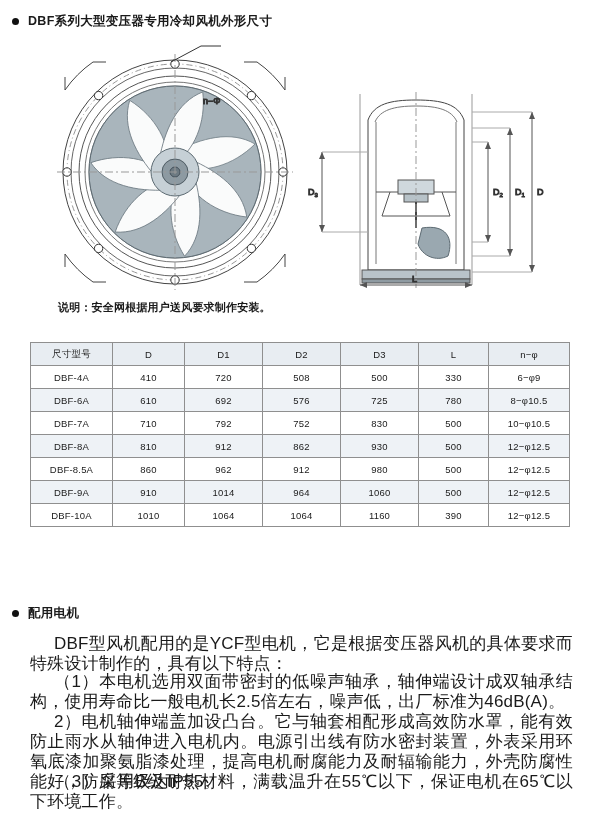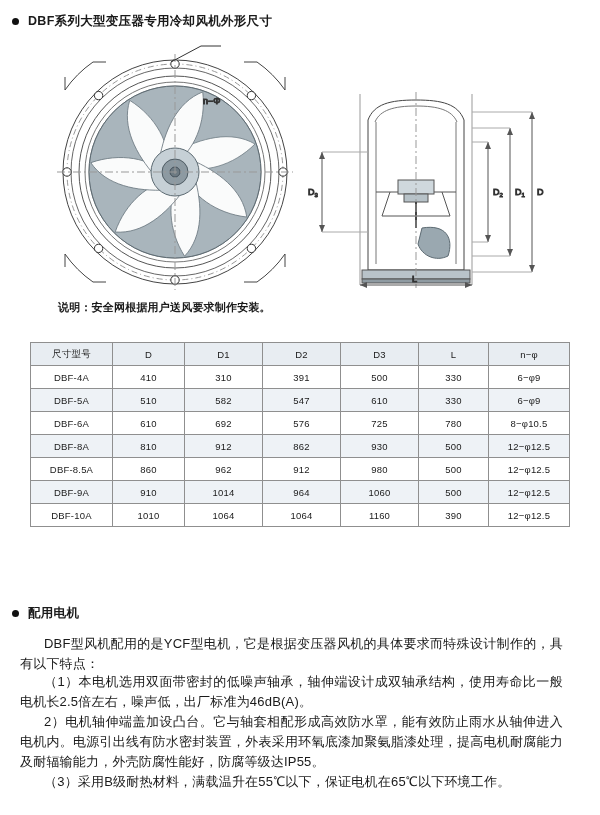--- a/index.html
+++ b/index.html
@@ -63,23 +63,23 @@
     padding: 0;
     letter-spacing: .2px;
   }
   table.spec thead th { background: #e8edf2; font-size: 9.5px; }
   table.spec tbody tr:nth-child(odd) { background: #ffffff; }
   table.spec tbody tr:nth-child(even) { background: #eef2f6; }
 
   
   .body-text {
     position: absolute;
-    left: 20px;
+    left: 30px;
     width: 543px;
-    font-size: 13px;
+    font-size: 17px;
     line-height: 20px;
     text-align: justify;
     letter-spacing: .2px;
   }
   #para-intro { top: 634px; }
   #para-1 { top: 672px; }
   #para-2 { top: 712px; }
   #para-3 { top: 772px; }
   .indent2 { text-indent: 24px; }
 
@@ -246,45 +246,45 @@
         <th style="width:78px">D2</th>
         <th style="width:78px">D3</th>
         <th style="width:70px">L</th>
         <th>n−φ</th>
       </tr>
     </thead>
     <tbody>
       <tr>
         <td>DBF-4A</td>
         <td>410</td>
-        <td>310</td>
-        <td>391</td>
-        <td>500</td>
-        <td>330</td>
-        <td>6−φ9</td>
-      </tr>
-      <tr>
-        <td>DBF-5A</td>
-        <td>510</td>
-        <td>582</td>
-        <td>547</td>
-        <td>610</td>
+        <td>720</td>
+        <td>508</td>
+        <td>500</td>
         <td>330</td>
         <td>6−φ9</td>
       </tr>
       <tr>
         <td>DBF-6A</td>
         <td>610</td>
         <td>692</td>
         <td>576</td>
         <td>725</td>
         <td>780</td>
         <td>8−φ10.5</td>
       </tr>
       <tr>
+        <td>DBF-7A</td>
+        <td>710</td>
+        <td>792</td>
+        <td>752</td>
+        <td>830</td>
+        <td>500</td>
+        <td>10−φ10.5</td>
+      </tr>
+      <tr>
         <td>DBF-8A</td>
         <td>810</td>
         <td>912</td>
         <td>862</td>
         <td>930</td>
         <td>500</td>
         <td>12−φ12.5</td>
       </tr>
       <tr>
         <td>DBF-8.5A</td>

